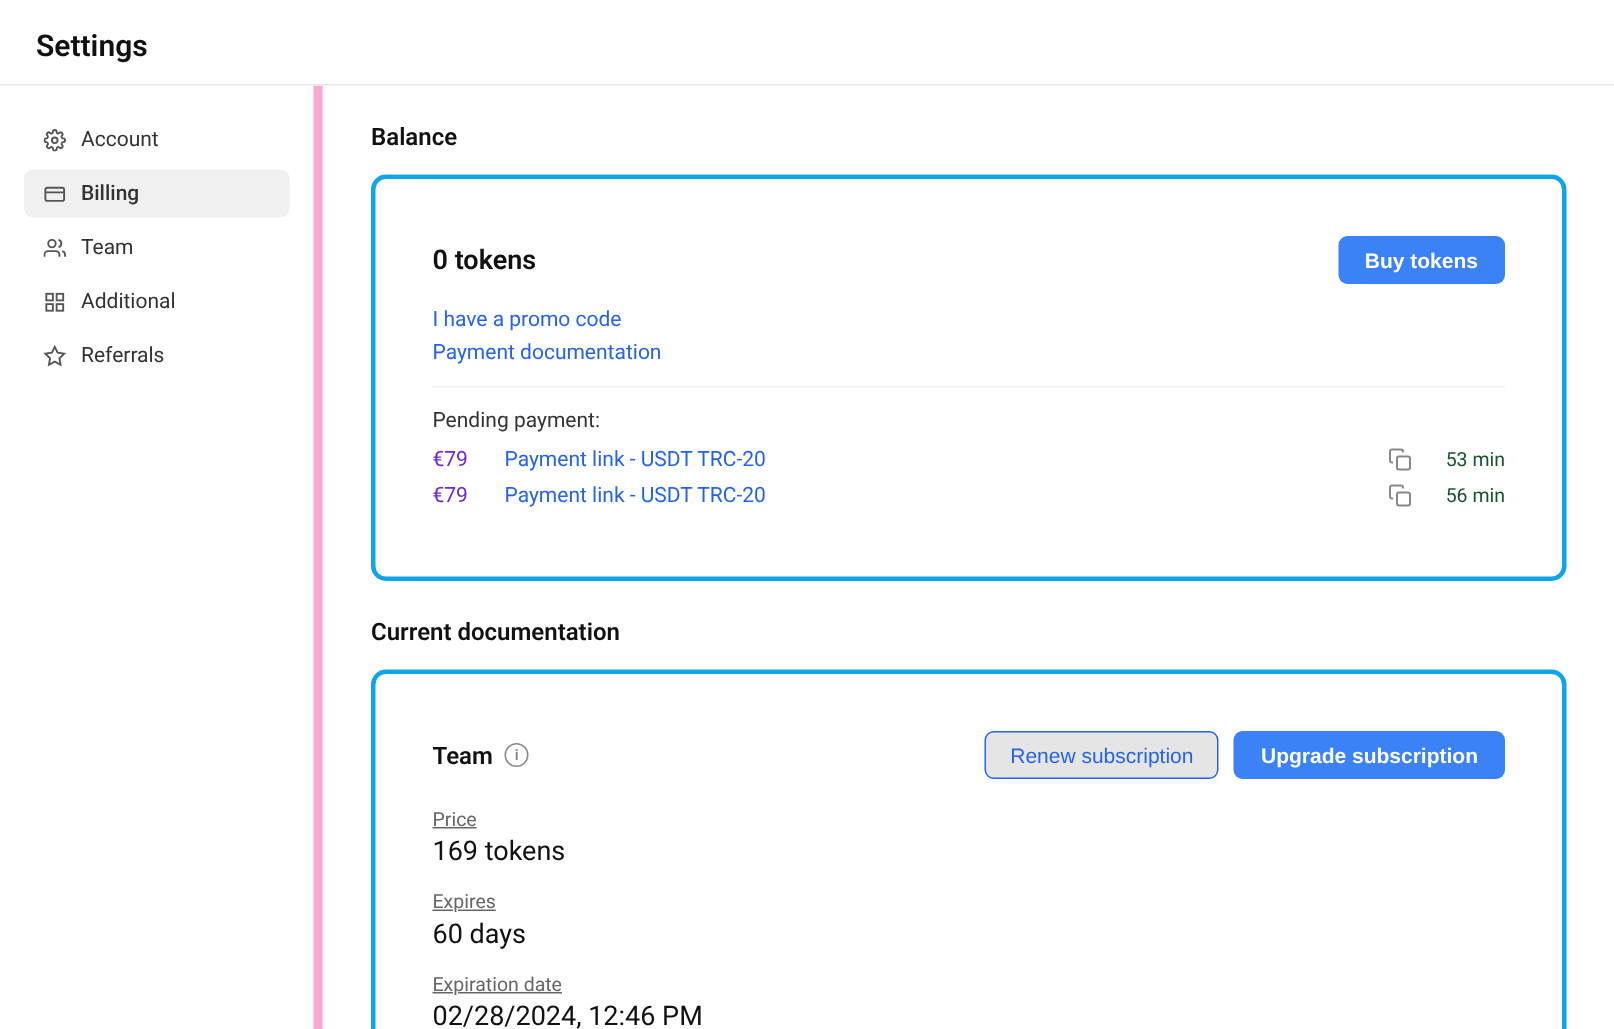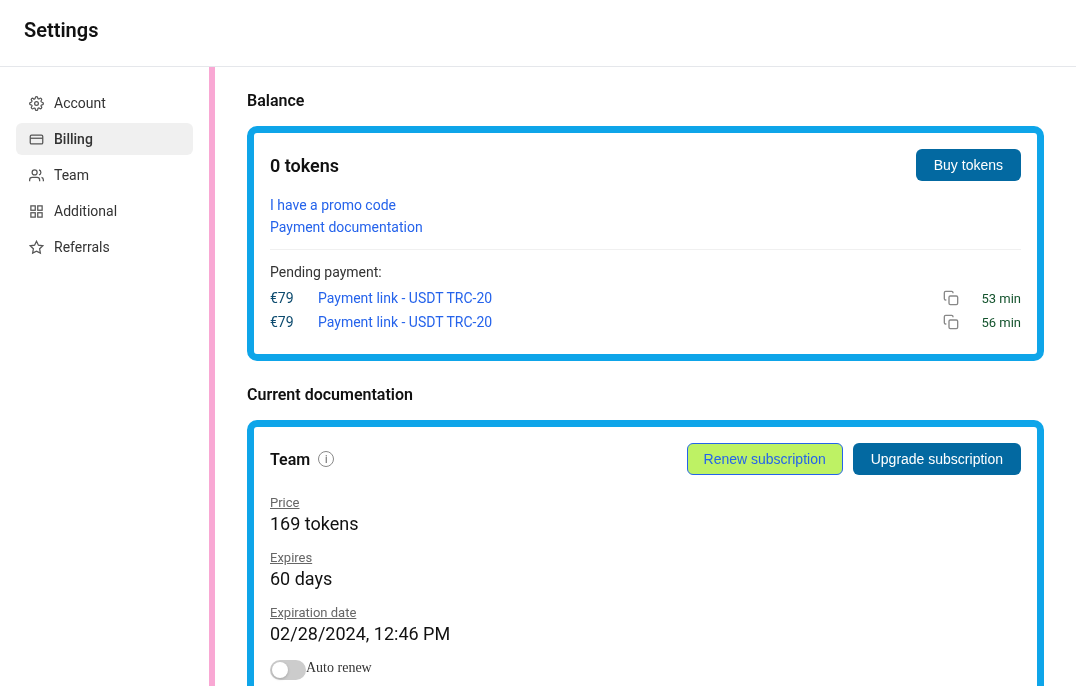--- a/index.html
+++ b/index.html
@@ -1,47 +1,47 @@
 <!DOCTYPE html>
 <html><head>
   <meta charset="utf-8">
   <style>
     * { box-sizing: border-box; margin: 0; padding: 0; }
     body { font-family: -apple-system, BlinkMacSystemFont, 'Segoe UI', Roboto, sans-serif; background: #fff; color: #111; font-size: 14px; }
 
     .app-container { display: flex; flex-direction: column; height: 686px; width: 1076px; overflow: hidden; }
 
-    .top-bar { padding: 18px 24px 24px 24px; border-bottom: 1px solid #e5e7eb; }
+    .top-bar { padding: 18px 24px 14px 24px; border-bottom: 1px solid #e5e7eb; }
     .top-bar h1 { font-size: 20px; font-weight: 600; }
 
     .main-layout { display: flex; flex: 1; overflow: hidden; }
 
     .sidebar { width: 215px; padding: 20px 16px; border-right: 6px solid #f9a8d4; display: flex; flex-direction: column; gap: 4px; }
     .sidebar-item { display: flex; align-items: center; gap: 10px; padding: 8px 12px; border-radius: 6px; cursor: pointer; font-size: 14px; color: #333; text-decoration: none; }
     .sidebar-item.active { background: #f0f0f0; font-weight: 500; }
     .sidebar-icon { width: 16px; height: 16px; display: flex; align-items: center; justify-content: center; color: #555; flex-shrink: 0; }
 
     .content { flex: 1; padding: 24px 32px; overflow-y: auto; }
 
     .section-title { font-size: 16px; font-weight: 600; margin-bottom: 16px; }
 
-    .card { border: 7px solid #0ea5e9; border-radius: 10px; padding: 16px; margin-bottom: 24px; }
+    .card { border: 3px solid #0ea5e9; border-radius: 10px; padding: 38px; margin-bottom: 24px; }
 
     .balance-header { display: flex; align-items: center; justify-content: space-between; margin-bottom: 16px; }
     .balance-amount { font-size: 18px; font-weight: 600; }
-    .btn-primary { background: #0369a1; color: #fff; border: none; padding: 8px 18px; border-radius: 6px; font-size: 14px; cursor: pointer; font-weight: 400; }
-    .btn-outline { background: #bef264; color: #2563eb; border: 1.5px solid #2563eb; padding: 7px 16px; border-radius: 6px; font-size: 14px; cursor: pointer; font-weight: 500; }
+    .btn-primary { background: #3b82f6; color: #fff; border: none; padding: 8px 18px; border-radius: 6px; font-size: 14px; cursor: pointer; font-weight: 700; }
+    .btn-outline { background: #e5e5e5; color: #2563eb; border: 1.5px solid #2563eb; padding: 7px 16px; border-radius: 6px; font-size: 14px; cursor: pointer; font-weight: 500; }
 
     .link { color: #2563eb; text-decoration: none; font-size: 14px; display: block; margin-bottom: 6px; cursor: pointer; }
 
     .divider { height: 1px; background: #f0f0f0; margin: 14px 0; }
 
     .pending-label { font-size: 14px; color: #333; margin-bottom: 10px; }
     .payment-row { display: flex; align-items: center; gap: 12px; margin-bottom: 8px; }
-    .payment-amount { font-size: 14px; color: #0c4a6e; width: 36px; }
+    .payment-amount { font-size: 14px; color: #6d28d9; width: 36px; }
     .payment-link { color: #2563eb; text-decoration: none; font-size: 14px; flex: 1; cursor: pointer; }
     .copy-icon { color: #888; cursor: pointer; display: flex; align-items: center; }
     .payment-time { font-size: 13px; color: #14532d; width: 50px; text-align: right; }
 
     .subscription-header { display: flex; align-items: center; justify-content: space-between; margin-bottom: 20px; }
     .subscription-title { display: flex; align-items: center; gap: 8px; font-size: 16px; font-weight: 600; }
     .info-icon { width: 16px; height: 16px; border: 1.5px solid #888; border-radius: 50%; display: flex; align-items: center; justify-content: center; font-size: 10px; color: #888; cursor: pointer; }
     .sub-actions { display: flex; gap: 10px; }
 
     .sub-field { margin-bottom: 16px; }

